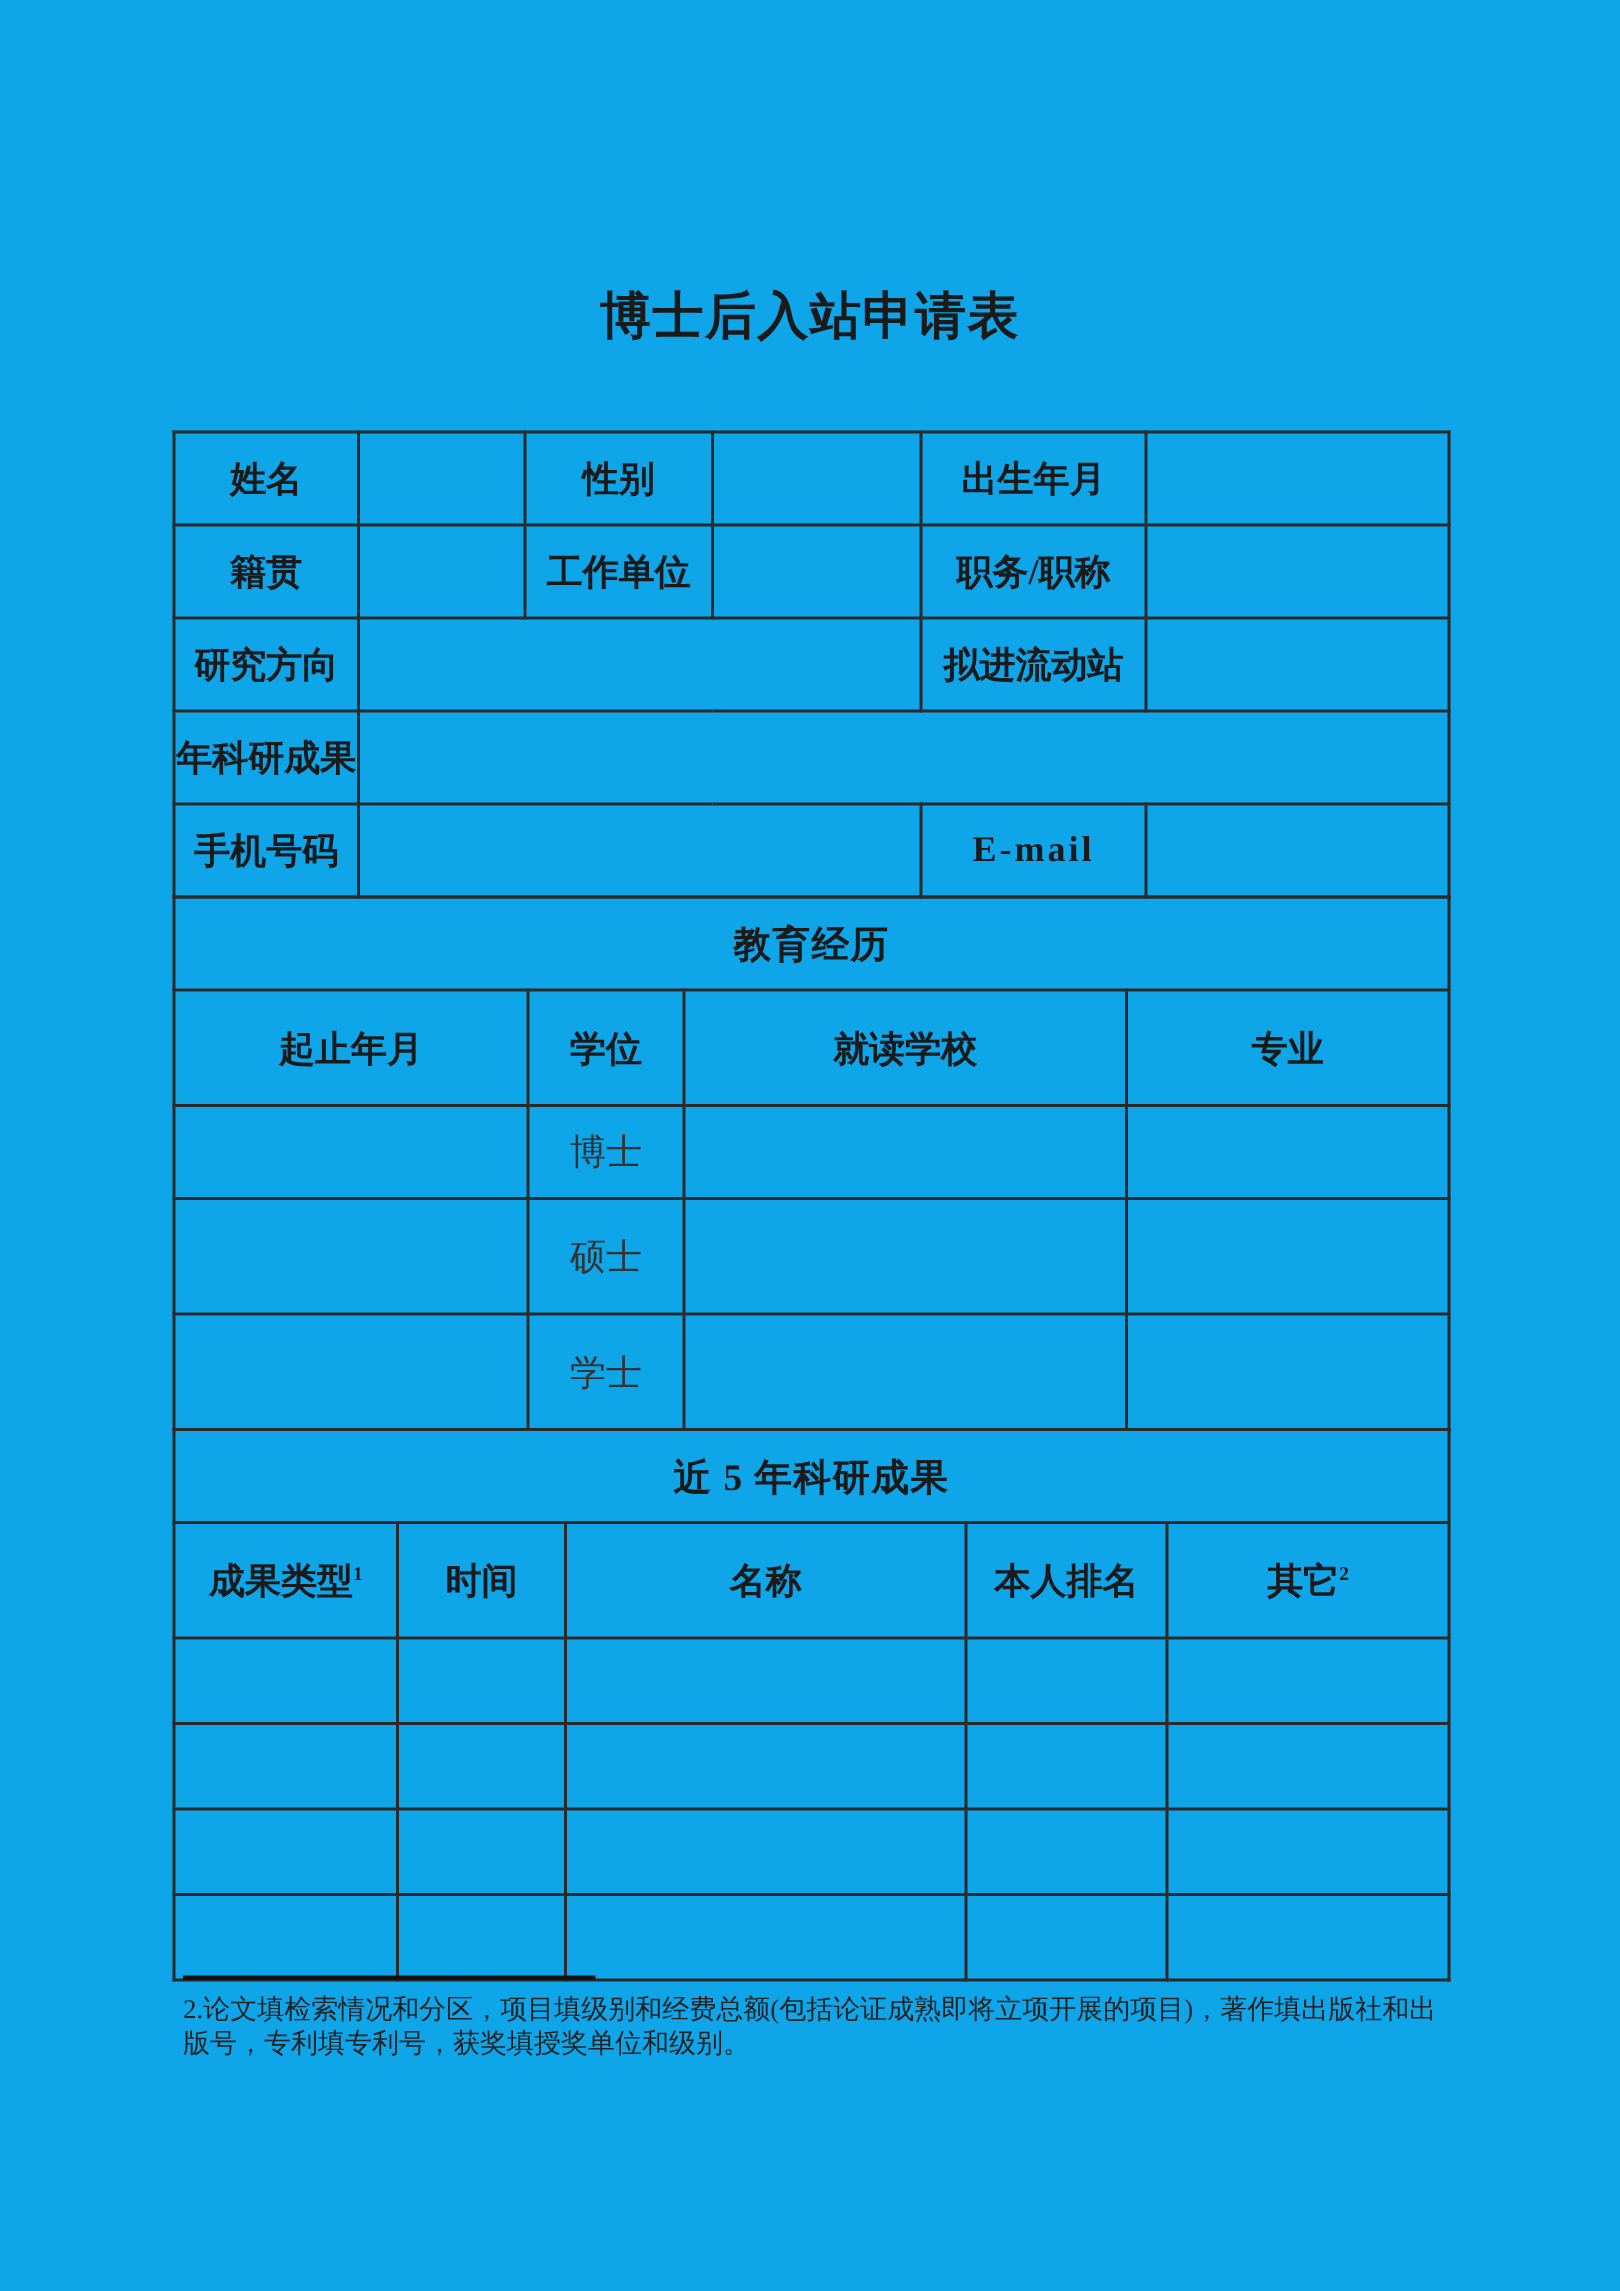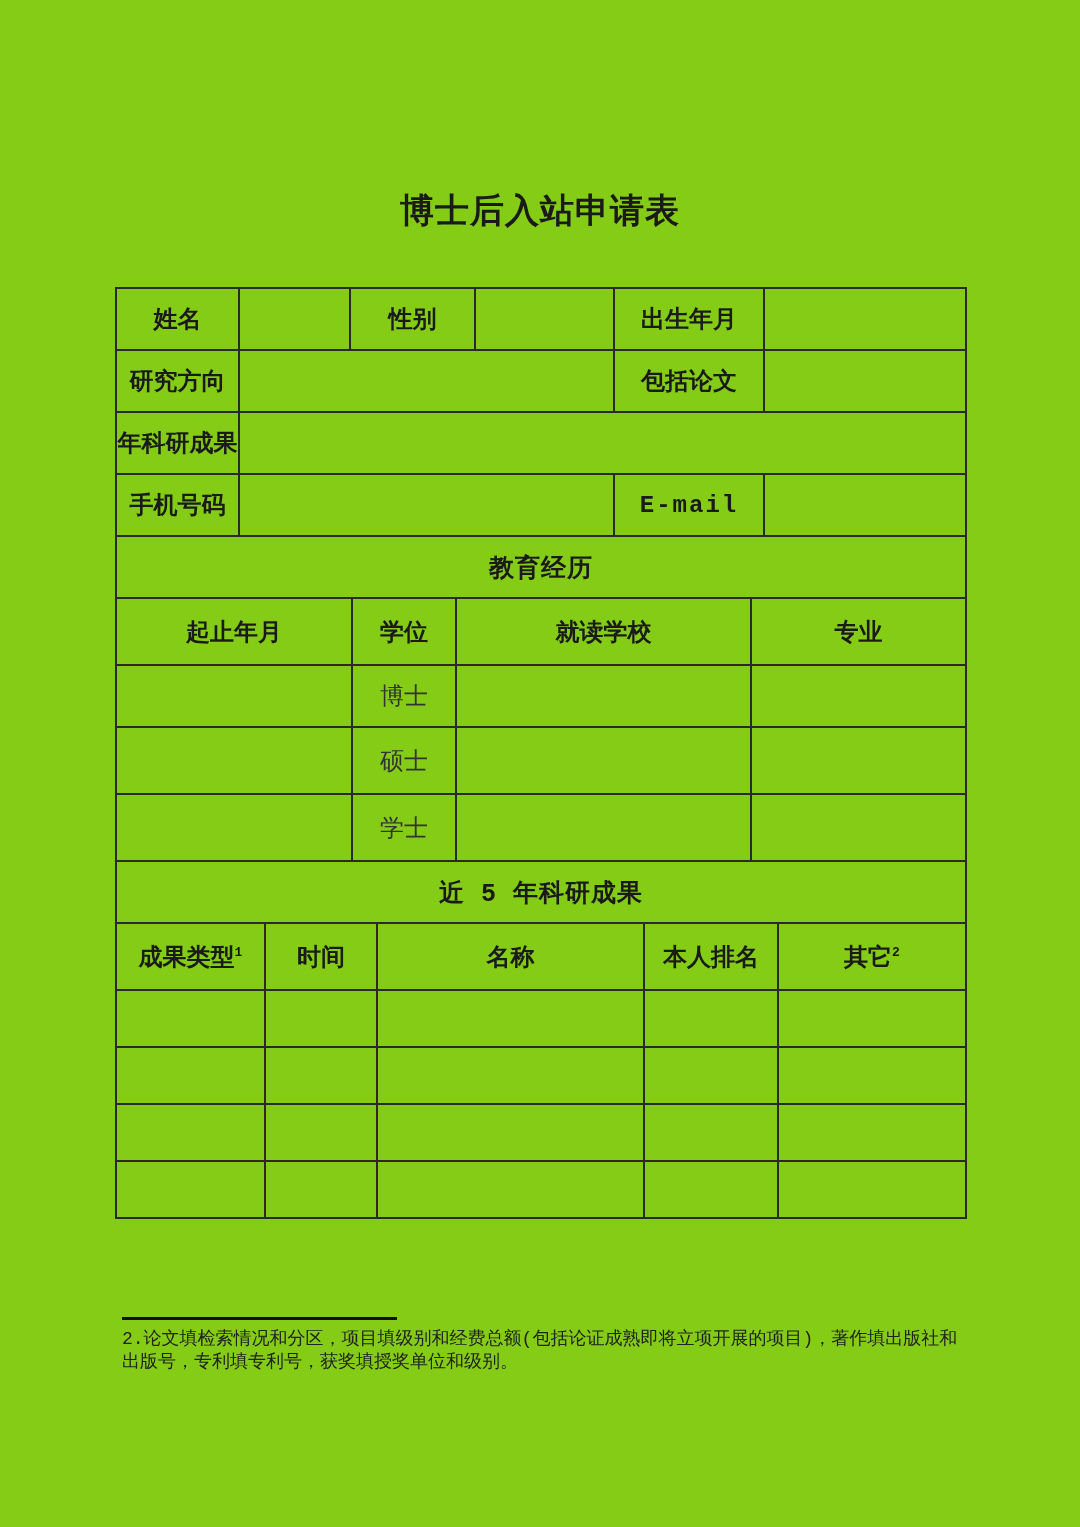--- a/index.html
+++ b/index.html
@@ -1,21 +1,21 @@
 <!DOCTYPE html>
 <html><head>
 <meta charset="utf-8">
 <style>
   html, body { margin: 0; padding: 0; background: #ffffff; }
   .page {
     position: relative;
     width: 1080px;
     height: 1527px;
-    background: #84cc16;
-    font-family: Liberation Mono, monospace;
+    background: #0ea5e9;
+    font-family: Liberation Serif, serif;
     color: #1a1a1a;
     overflow: hidden;
   }
   .doc-title {
     position: absolute;
     top: 188px;
     left: 0;
     width: 100%;
     text-align: center;
     font-size: 34px;
@@ -41,21 +41,21 @@
     text-align: center;
     vertical-align: middle;
     font-size: 24px;
     font-weight: 700;
     padding: 0;
     overflow: hidden;
     white-space: nowrap;
   }
   tr.r-std   { height: 62px; }
   tr.r-sect  { height: 62px; }
-  tr.r-hdr   { height: 67px; }
+  tr.r-hdr   { height: 77px; }
   tr.r-blank { height: 57px; }
   td.section-cell { font-size: 25px; letter-spacing: 1px; }
   td.degree-cell  { font-weight: 400; color: #333333; font-size: 24px; }
   td.email-cell   { letter-spacing: 2px; }
   sup { font-size: 13px; font-weight: 700; }
   .footnotes {
     position: absolute;
     left: 122px;
     top: 1317px;
     width: 848px;
@@ -93,23 +93,31 @@
       <tbody>
           <tr class="r-std">
         <td>姓名</td>
         <td></td>
         <td>性别</td>
         <td></td>
         <td>出生年月</td>
         <td></td>
       </tr>
       <tr class="r-std">
+        <td>籍贯</td>
+        <td></td>
+        <td>工作单位</td>
+        <td></td>
+        <td>职务/职称</td>
+        <td></td>
+      </tr>
+      <tr class="r-std">
         <td>研究方向</td>
         <td colspan="3"></td>
-        <td>包括论文</td>
+        <td>拟进流动站</td>
         <td></td>
       </tr>
       <tr class="r-std">
         <td>年科研成果</td>
         <td colspan="5"></td>
       </tr>
       <tr class="r-std">
         <td>手机号码</td>
         <td colspan="3"></td>
         <td class="email-cell">E-mail</td>

